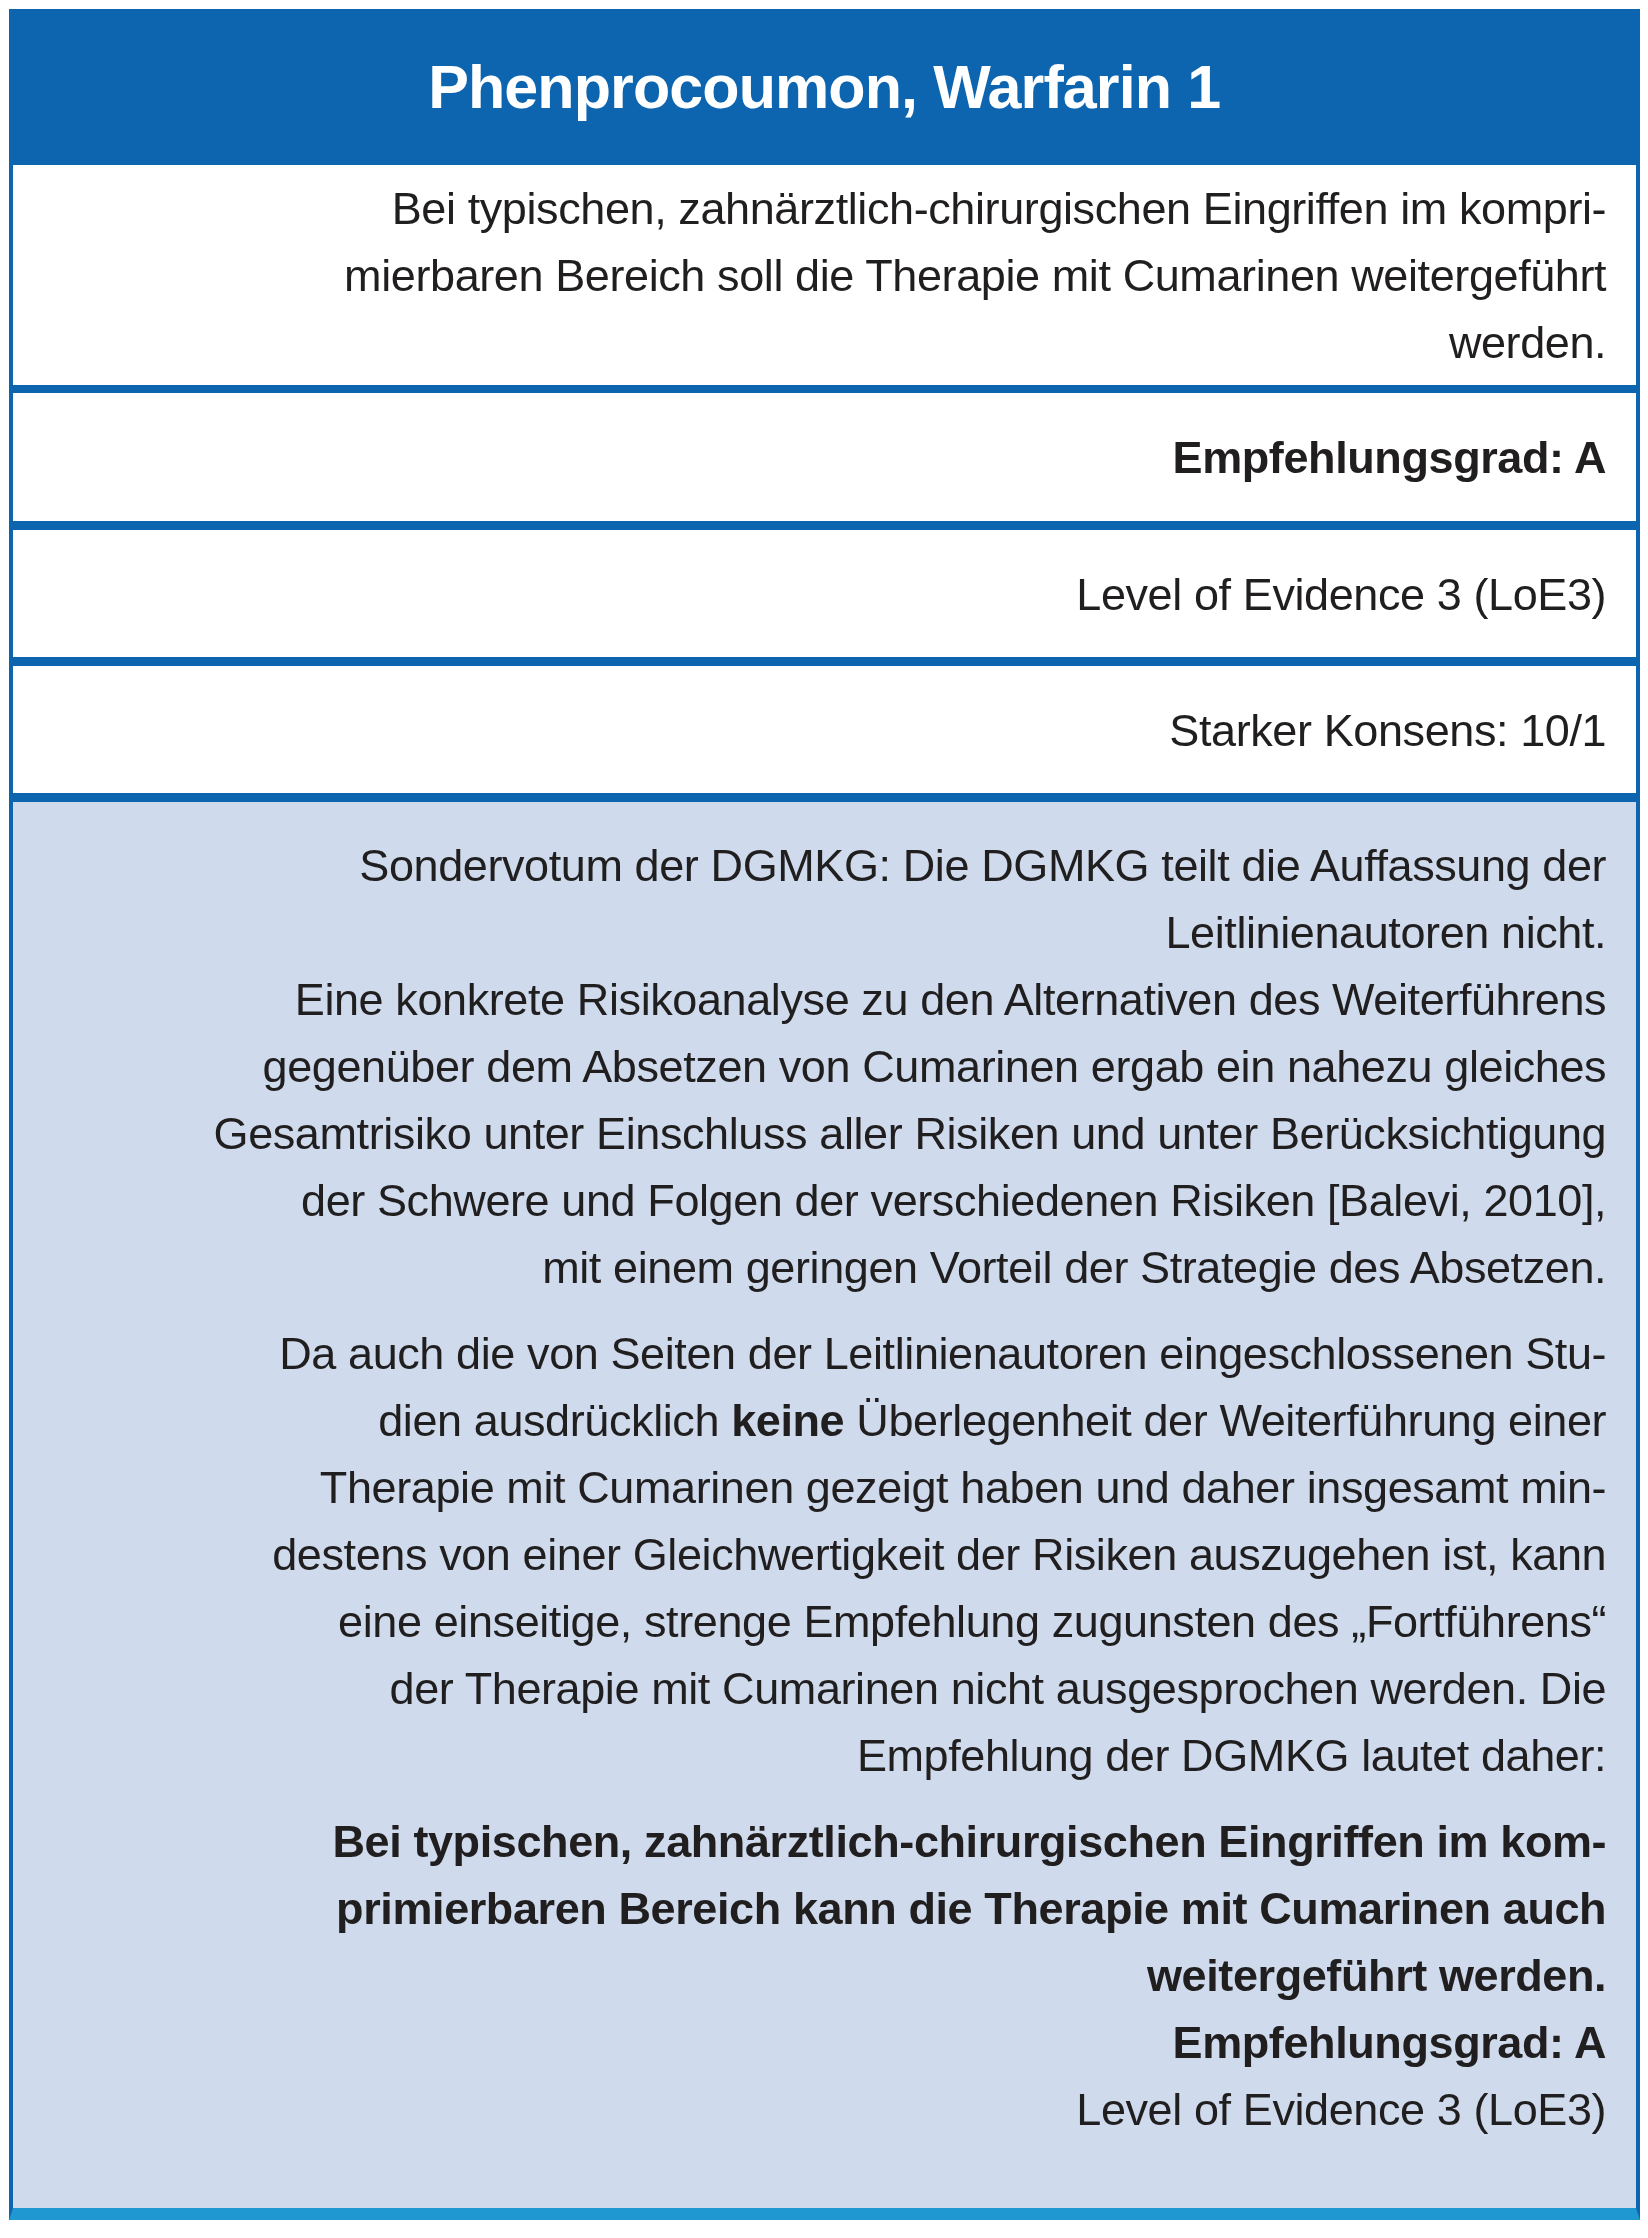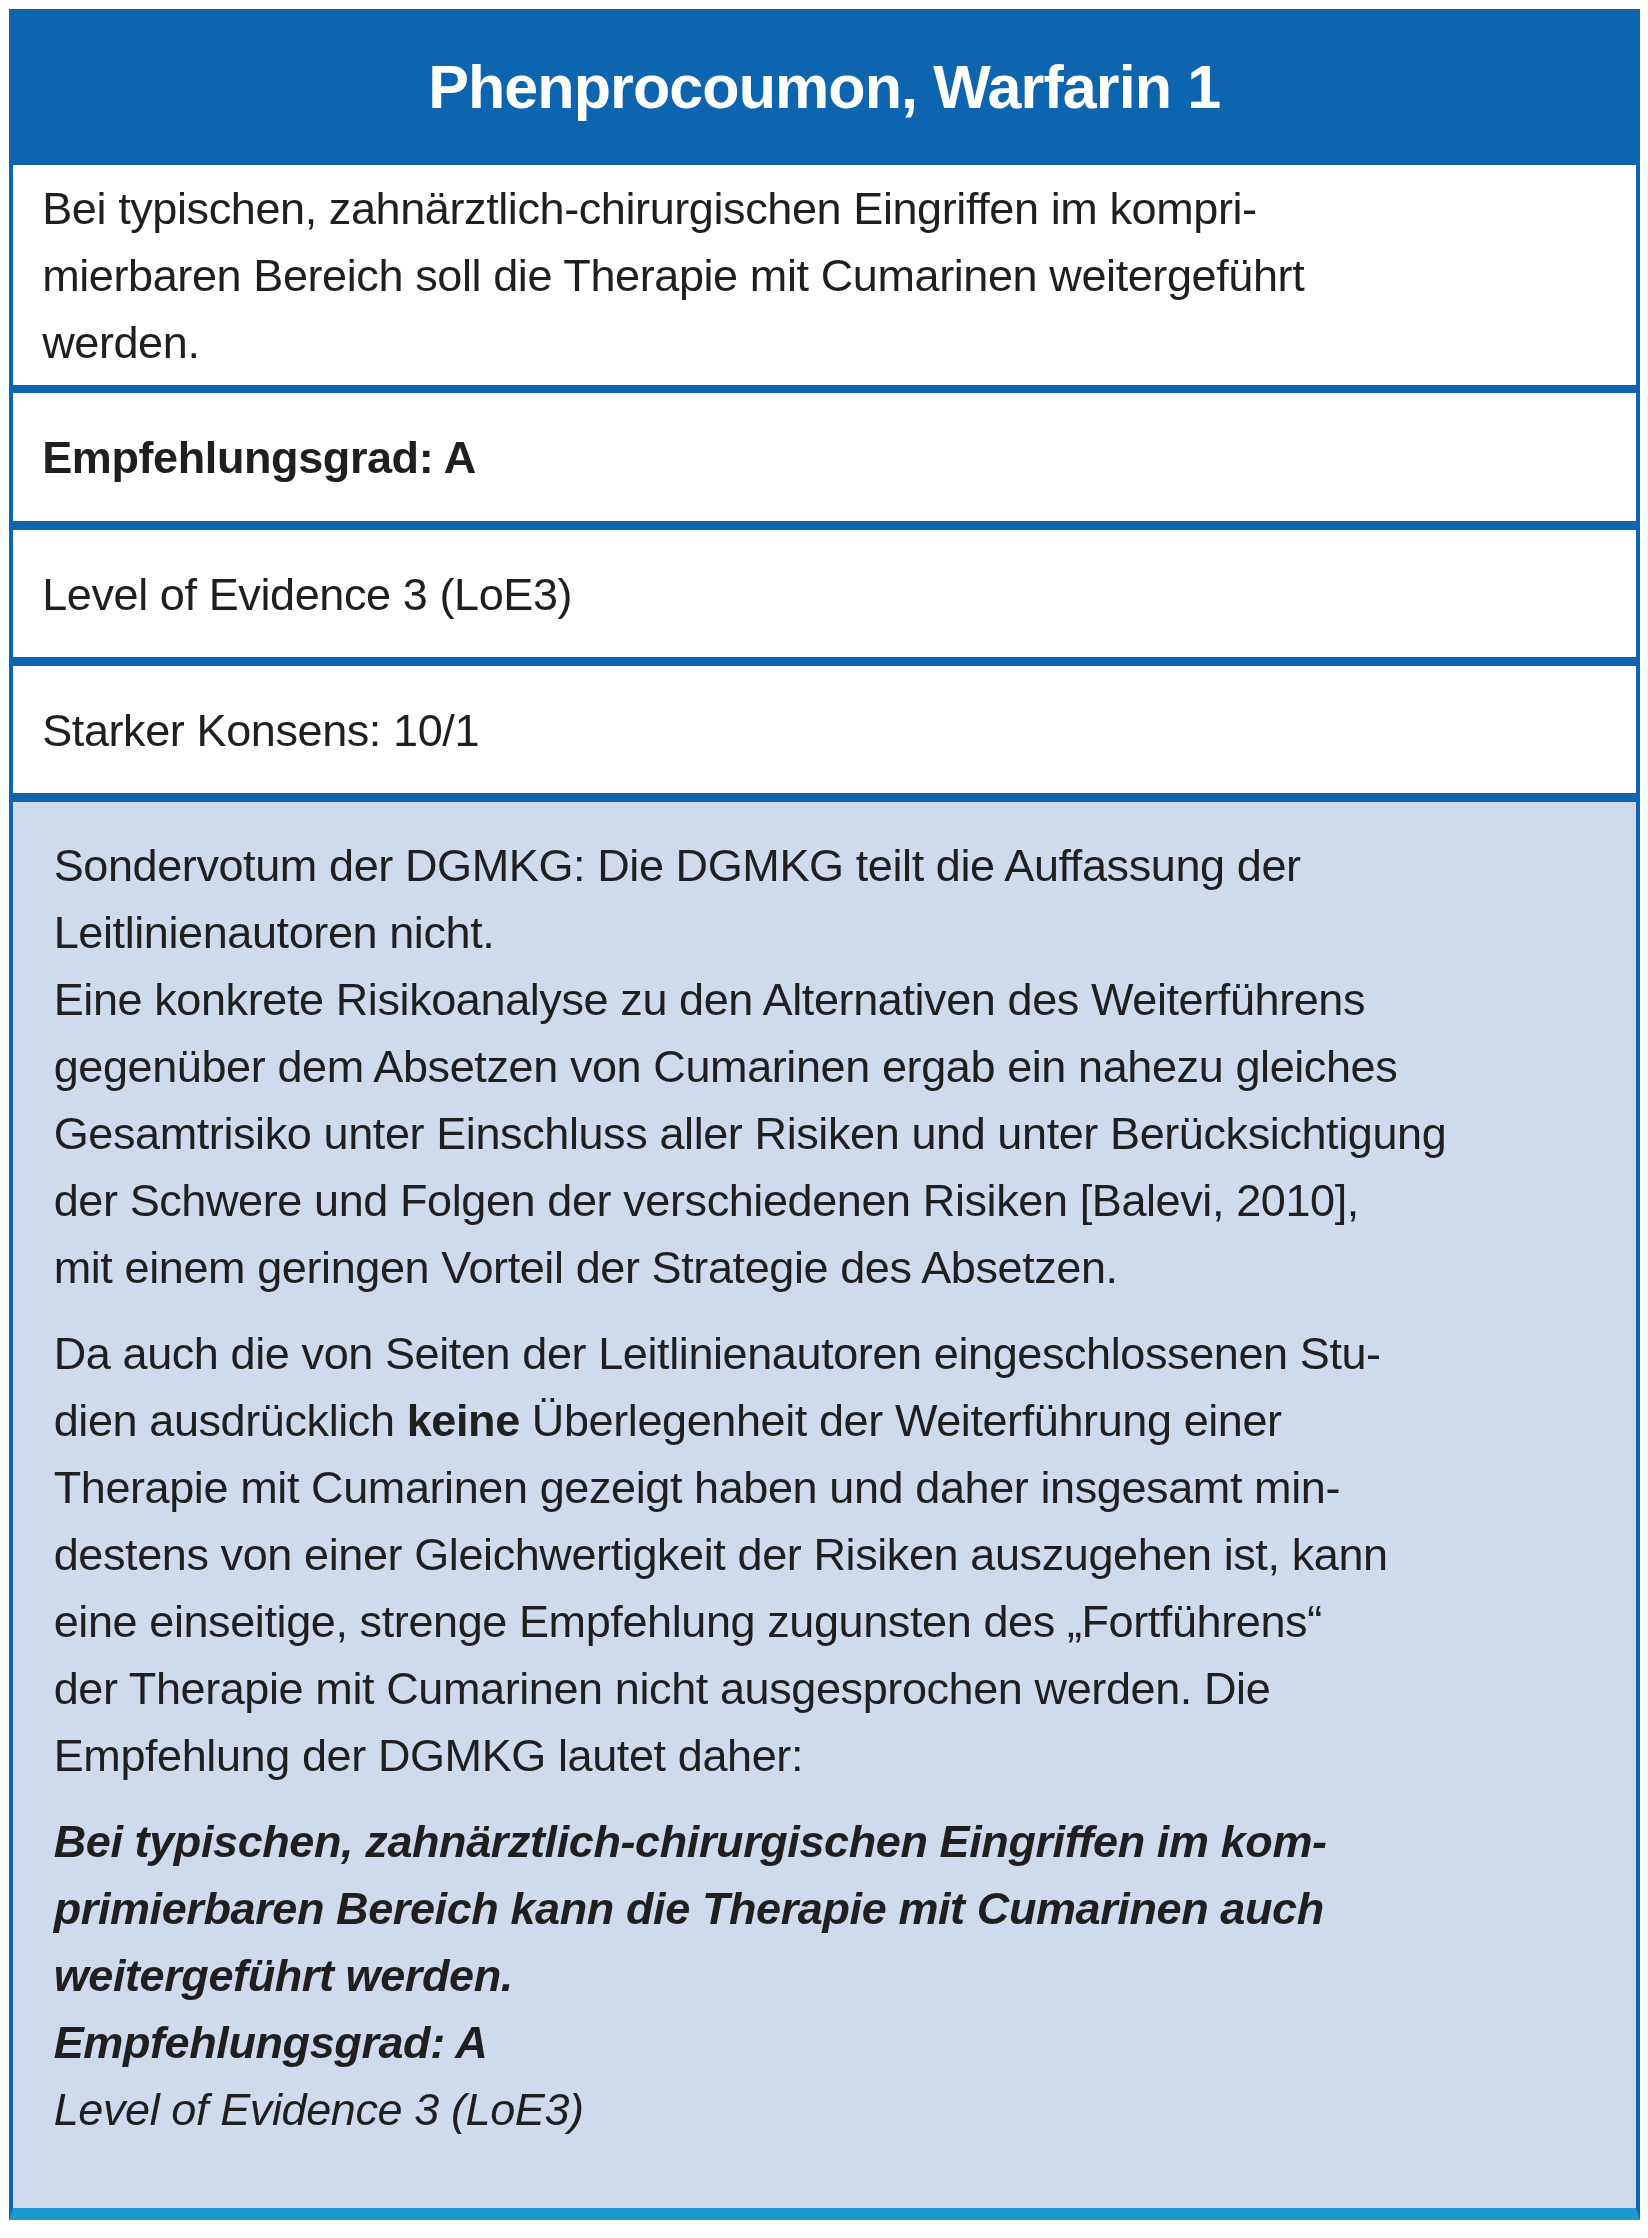--- a/index.html
+++ b/index.html
@@ -21,20 +21,21 @@
     width: 1648px;
     height: 2239px;
     font-family: "Liberation Sans", sans-serif;
     color: var(--text-dark);
   }
   .page {
     position: relative;
     width: 1484px;
     height: 2239px;
     background: var(--page-bg);
+    text-align: right;
   }
   .rec-table {
     position: absolute;
     left: 8.7px;
     top: 8.7px;
     width: 1631px;
     background: #ffffff;
     border-left: 4.3px solid var(--header-blue);
     border-right: 4.3px solid var(--header-blue);
     border-bottom: 12px solid var(--bottom-cyan);
@@ -76,21 +77,21 @@
     padding: 29.5px 29.5px 65px 35px;
   }
   .note p {
     margin: 0 0 19px 6px;
     white-space: pre-line;
     font-size: 45px;
     line-height: 67px;
     letter-spacing: -0.4px;
     color: var(--text-dark);
   }
-  .note p:last-child { margin-bottom: 0; font-style: italic; }
+  .note p:last-child { margin-bottom: 0; }
   .note strong, .b { font-weight: 700; }
 </style>
 </head>
 <body>
 
 <div class="page">
   <div class="rec-table">
 
     <div class="rec-header">
       <span class="rec-title">Phenprocoumon, Warfarin 1</span>

